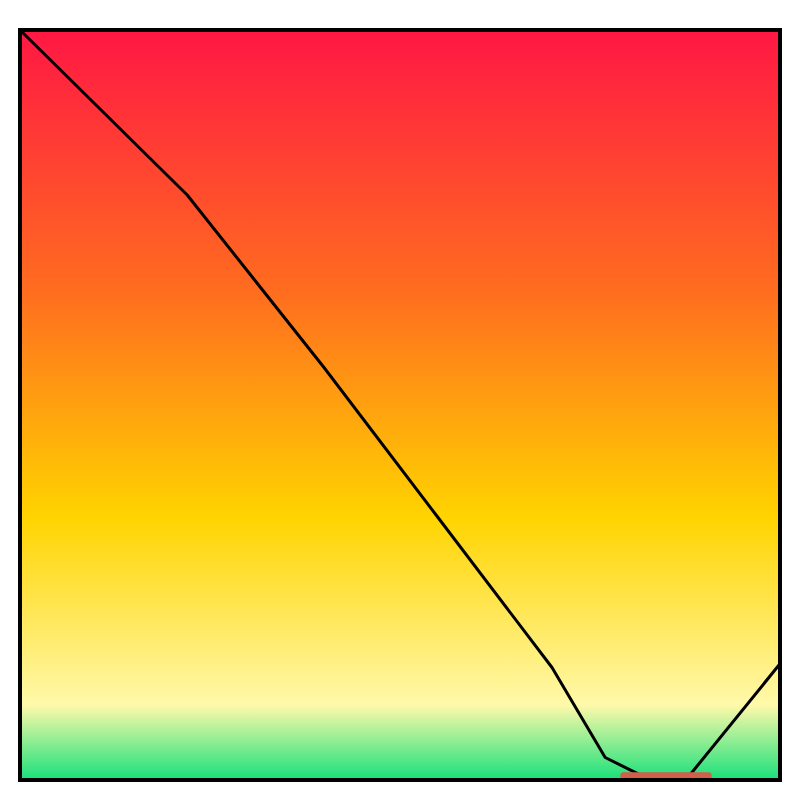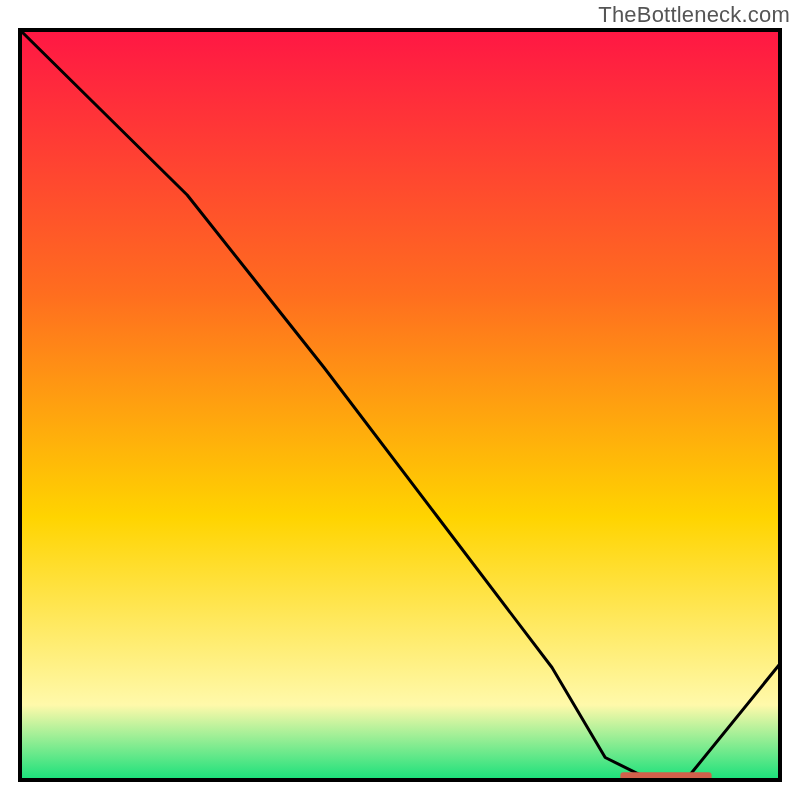--- a/index.html
+++ b/index.html
@@ -35,21 +35,20 @@
   svg {
     width: 100%;
     height: 100%;
     display: block;
   }
 </style>
 </head>
 <body>
 
 <div class="stage">
-  <div class="attribution">TheBottleneck.com</div>
 
   <div class="plot-wrap">
     <svg id="chart-svg" viewBox="0 0 764 754" preserveAspectRatio="none">
       <defs>
         <linearGradient id="bg-grad" x1="0" y1="0" x2="0" y2="1">
           <stop id="g0" offset="0%" stop-color="#ff1744"></stop>
           <stop id="g1" offset="35%" stop-color="#ff6d1f"></stop>
           <stop id="g2" offset="65%" stop-color="#ffd400"></stop>
           <stop id="g3" offset="90%" stop-color="#fff9aa"></stop>
           <stop id="g4" offset="100%" stop-color="#18e07a"></stop>

